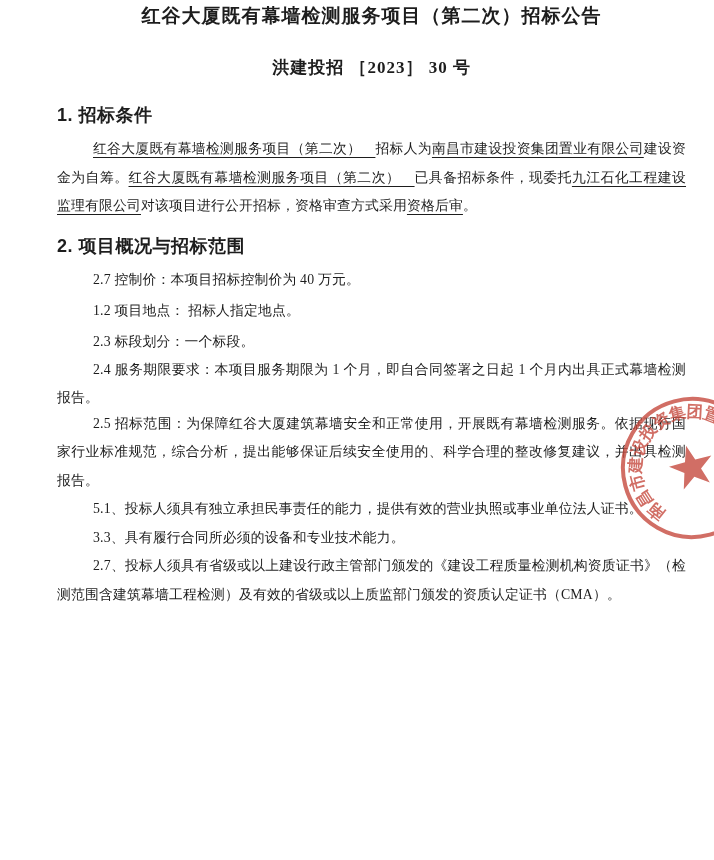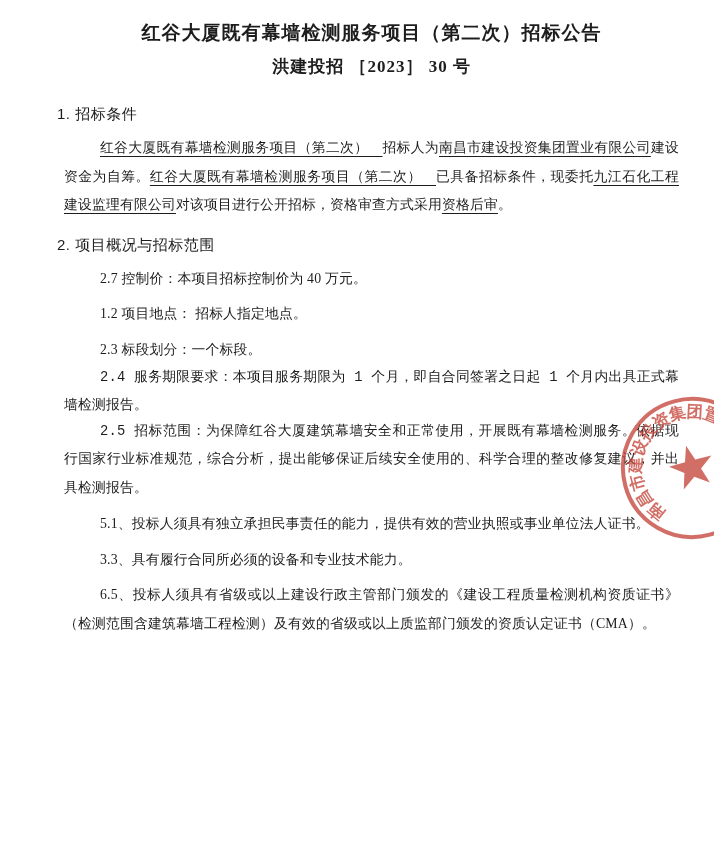--- a/index.html
+++ b/index.html
@@ -7,60 +7,60 @@
     width:714px;height:860px;overflow:hidden;
     background:#f2f2f2;
     font-family:"Liberation Serif","DejaVu Serif",serif;
   }
   .page{
     position:relative;
     width:714px;height:860px;
     background:#ffffff;
     overflow:hidden;
     box-sizing:border-box;
-    padding:20px 28px 0 57px;
+    padding:3px 28px 0 57px;
     color:#1d1d1d;
   }
   .doc-title{
     margin:0;
     text-align:center;
     font-size:19px;
     line-height:26px;
     font-weight:bold;
     letter-spacing:1px;
     font-family:"Liberation Serif","DejaVu Serif",serif;
   }
   .doc-number{
-    margin:9px 0 0 0;
+    margin:27px 0 0 0;
     text-align:center;
     font-size:17px;
     line-height:24px;
     font-weight:bold;
     letter-spacing:1px;
   }
   .sec-heading{
     font-family:"Liberation Sans","DejaVu Sans",sans-serif;
-    font-size:15px;
-    font-weight:normal;
+    font-size:18px;
+    font-weight:bold;
     line-height:22px;
     margin:14px 0 9px 0;
     letter-spacing:0.5px;
   }
   .sec-heading.first{margin-top:24px;}
   .para{
-    margin:7px;
+    margin:0;
     font-size:13.8px;
     line-height:28.5px;
     text-align:justify;
     text-justify:inter-ideograph;
     letter-spacing:0.2px;
   }
   .para.indent{text-indent:36px;}
   .para.item{text-indent:36px;margin-bottom:2.5px;}
-  .para.tight{margin-bottom:0;margin-top:-3px;font-family:Liberation Mono, monospace;}
+  .para.tight{margin-bottom:0;margin-top:-3px;}
   .u{
     text-decoration:underline;
     text-underline-offset:3.5px;
     text-decoration-thickness:1px;
   }
   .seal{
     position:absolute;
     left:592px;top:368px;
     width:200px;height:200px;
     pointer-events:none;
@@ -79,21 +79,21 @@
       <h2 class="sec-heading first">1. 招标条件</h2>
       <p class="para indent"><span class="u">红谷大厦既有幕墙检测服务项目（第二次）　</span><span>招标人为</span><span class="u">南昌市建设投资集团置业有限公司</span><span>建设资金为自筹。</span><span class="u">红谷大厦既有幕墙检测服务项目（第二次）　</span><span>已具备招标条件，现委托</span><span class="u">九江石化工程建设监理有限公司</span><span>对该项目进行公开招标，资格审查方式采用</span><span class="u">资格后审</span><span>。</span></p>
       <h2 class="sec-heading">2. 项目概况与招标范围</h2>
       <p class="para item"><span>2.7 控制价：本项目招标控制价为 40 万元。</span></p>
       <p class="para item"><span>1.2 项目地点：  招标人指定地点。</span></p>
       <p class="para item"><span>2.3 标段划分：一个标段。</span></p>
       <p class="para item tight"><span>2.4 服务期限要求：本项目服务期限为 1 个月，即自合同签署之日起 1 个月内出具正式幕墙检测报告。</span></p>
       <p class="para item tight"><span>2.5 招标范围：为保障红谷大厦建筑幕墙安全和正常使用，开展既有幕墙检测服务。依据现行国家行业标准规范，综合分析，提出能够保证后续安全使用的、科学合理的整改修复建议，并出具检测报告。</span></p>
       <p class="para indent"><span>5.1、投标人须具有独立承担民事责任的能力，提供有效的营业执照或事业单位法人证书。</span></p>
       <p class="para indent"><span>3.3、具有履行合同所必须的设备和专业技术能力。</span></p>
-      <p class="para indent"><span>6.5、投标人须具有省级或以上建设行政主管部门颁发的《建设工程质量检测机构资质证书》（检测范围含建筑幕墙工程检测）及有效的省级或以上质监部门颁发的资质认定证书（CMA）。</span></p>
+      <p class="para indent"><span>2.7、投标人须具有省级或以上建设行政主管部门颁发的《建设工程质量检测机构资质证书》（检测范围含建筑幕墙工程检测）及有效的省级或以上质监部门颁发的资质认定证书（CMA）。</span></p>
       <p class="para indent"></p>
     </div>
 
   <div class="seal">
     <svg width="200" height="200" viewBox="0 0 200 200">
       <g opacity="0.78" transform="rotate(-15 100 100)">
         <circle cx="100" cy="100" r="69" fill="none" stroke="#c5463a" stroke-width="4"></circle>
         <polygon points="100,77 105.3,92.7 121.9,92.9 108.6,102.8 113.5,118.6 100,109 86.5,118.6 91.4,102.8 78.1,92.9 94.7,92.7" fill="#c5463a"></polygon>
         <defs>
           <path id="sealArc" d="M 100 151 A 51 51 0 1 1 100 49 A 51 51 0 1 1 100 151" fill="none"></path>

